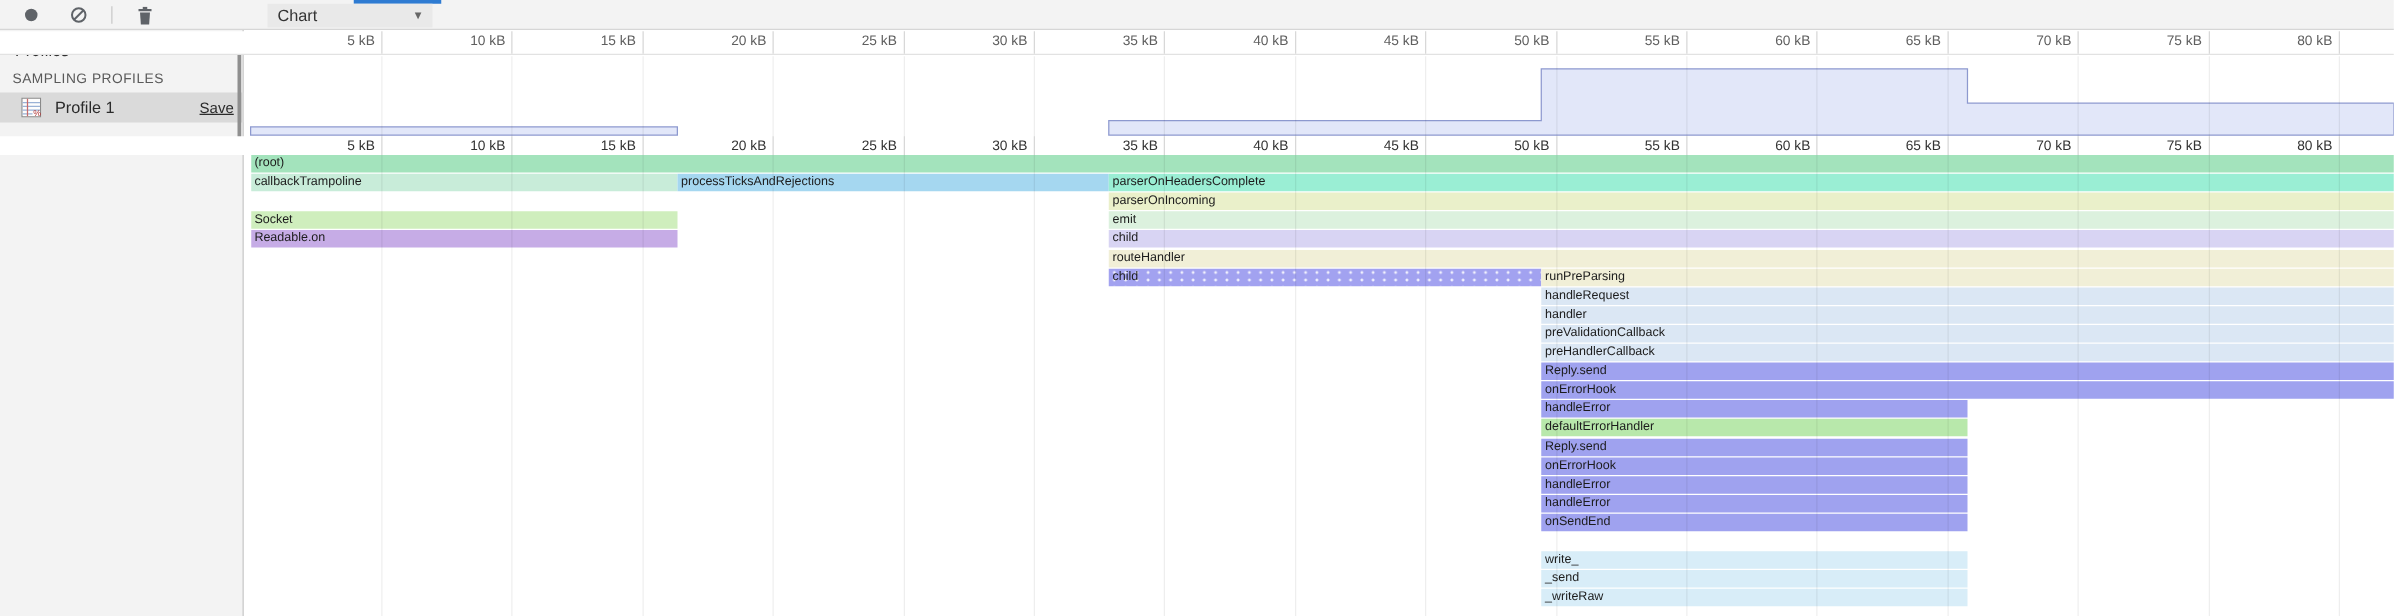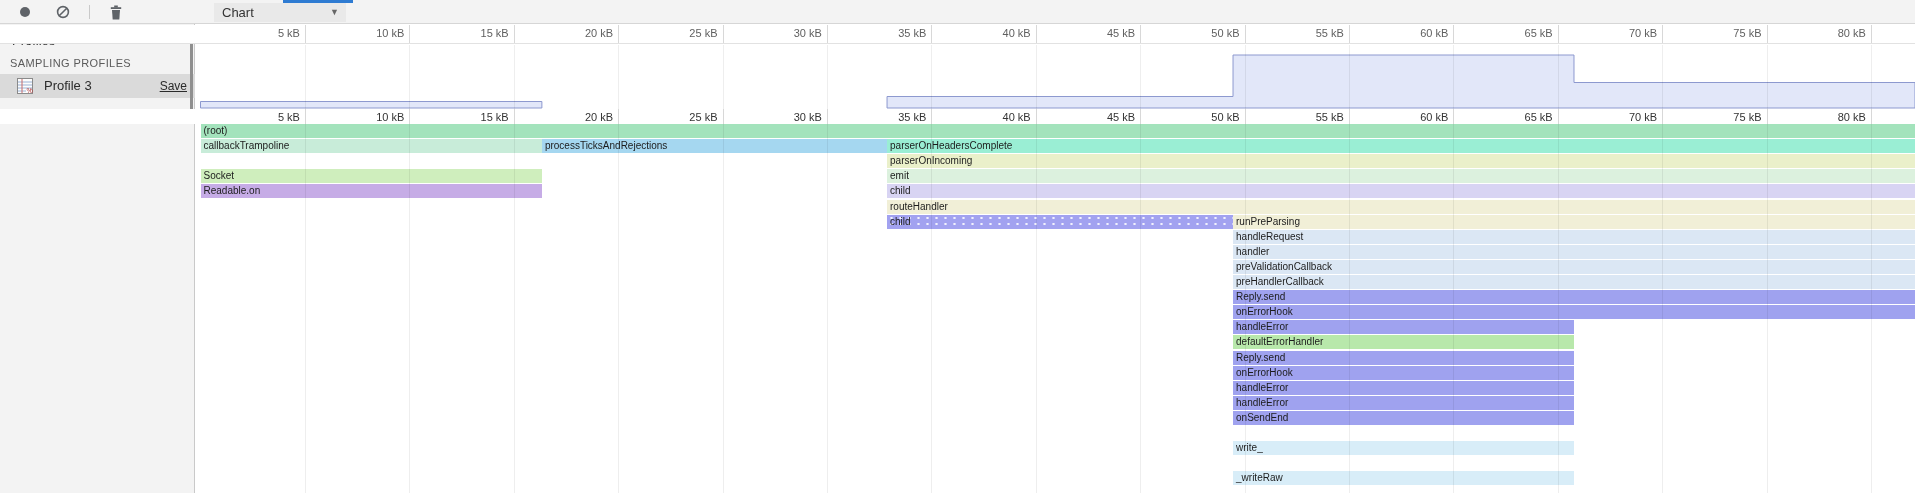--- a/index.html
+++ b/index.html
@@ -100,21 +100,21 @@
   <div class="profile-row">
     <svg class="p-icon" viewBox="0 0 16 16">
       <rect x="0.5" y="0.5" width="15" height="15" fill="#fdfdfd" stroke="#8a8a8a"></rect>
       <line x1="1" y1="4" x2="15" y2="4" stroke="#9ab2d6" stroke-width="1"></line>
       <line x1="1" y1="7" x2="15" y2="7" stroke="#9ab2d6" stroke-width="1"></line>
       <line x1="1" y1="10" x2="15" y2="10" stroke="#9ab2d6" stroke-width="1"></line>
       <line x1="1" y1="13" x2="9" y2="13" stroke="#9ab2d6" stroke-width="1"></line>
       <line x1="5" y1="1" x2="5" y2="15" stroke="#c76b6b" stroke-width="1"></line>
       <text x="9.5" y="15" font-size="7" fill="#b03030" font-family="Liberation Sans, sans-serif">%</text>
     </svg>
-    <span class="p-name">Profile 3</span>
+    <span class="p-name">Profile 1</span>
     <span class="p-save">Save</span>
   </div>
   <div class="side-scrollbar"></div>
 </div>
 
 <div class="chart-pane">
   <div class="ruler ruler-top" id="ruler-top">
       <div class="tick" style="left: 304.9px;"></div>
       <div class="tick-label" style="left: 229.9px;">5 kB</div>
       <div class="tick" style="left: 409.3px;"></div>
@@ -208,20 +208,21 @@
       <div class="bar" style="left: 1233.02px; width: 681.984px; top: 166.1px; background: rgb(159, 162, 239);">Reply.send</div>
       <div class="bar" style="left: 1233.02px; width: 681.984px; top: 181.2px; background: rgb(159, 162, 239);">onErrorHook</div>
       <div class="bar" style="left: 1233.02px; width: 340.97px; top: 196.3px; background: rgb(159, 162, 239);">handleError</div>
       <div class="bar" style="left: 1233.02px; width: 340.97px; top: 211.4px; background: rgb(184, 232, 171);">defaultErrorHandler</div>
       <div class="bar" style="left: 1233.02px; width: 340.97px; top: 226.5px; background: rgb(159, 162, 239);">Reply.send</div>
       <div class="bar" style="left: 1233.02px; width: 340.97px; top: 241.6px; background: rgb(159, 162, 239);">onErrorHook</div>
       <div class="bar" style="left: 1233.02px; width: 340.97px; top: 256.7px; background: rgb(159, 162, 239);">handleError</div>
       <div class="bar" style="left: 1233.02px; width: 340.97px; top: 271.8px; background: rgb(159, 162, 239);">handleError</div>
       <div class="bar" style="left: 1233.02px; width: 340.97px; top: 286.9px; background: rgb(159, 162, 239);">onSendEnd</div>
       <div class="bar" style="left: 1233.02px; width: 340.97px; top: 317.1px; background: rgb(216, 237, 248);">write_</div>
+      <div class="bar" style="left: 1233.02px; width: 340.97px; top: 332.2px; background: rgb(216, 237, 248);">_send</div>
       <div class="bar" style="left: 1233.02px; width: 340.97px; top: 347.3px; background: rgb(216, 237, 248);">_writeRaw</div>
     </div>
   <div id="grid-layer">
       <div class="grid" style="left: 108.9px; top: 21px; height: 64px;"></div>
       <div class="grid" style="left: 108.9px; top: 100px; height: 369px;"></div>
       <div class="grid" style="left: 213.3px; top: 21px; height: 64px;"></div>
       <div class="grid" style="left: 213.3px; top: 100px; height: 369px;"></div>
       <div class="grid" style="left: 317.7px; top: 21px; height: 64px;"></div>
       <div class="grid" style="left: 317.7px; top: 100px; height: 369px;"></div>
       <div class="grid" style="left: 422.1px; top: 21px; height: 64px;"></div>

